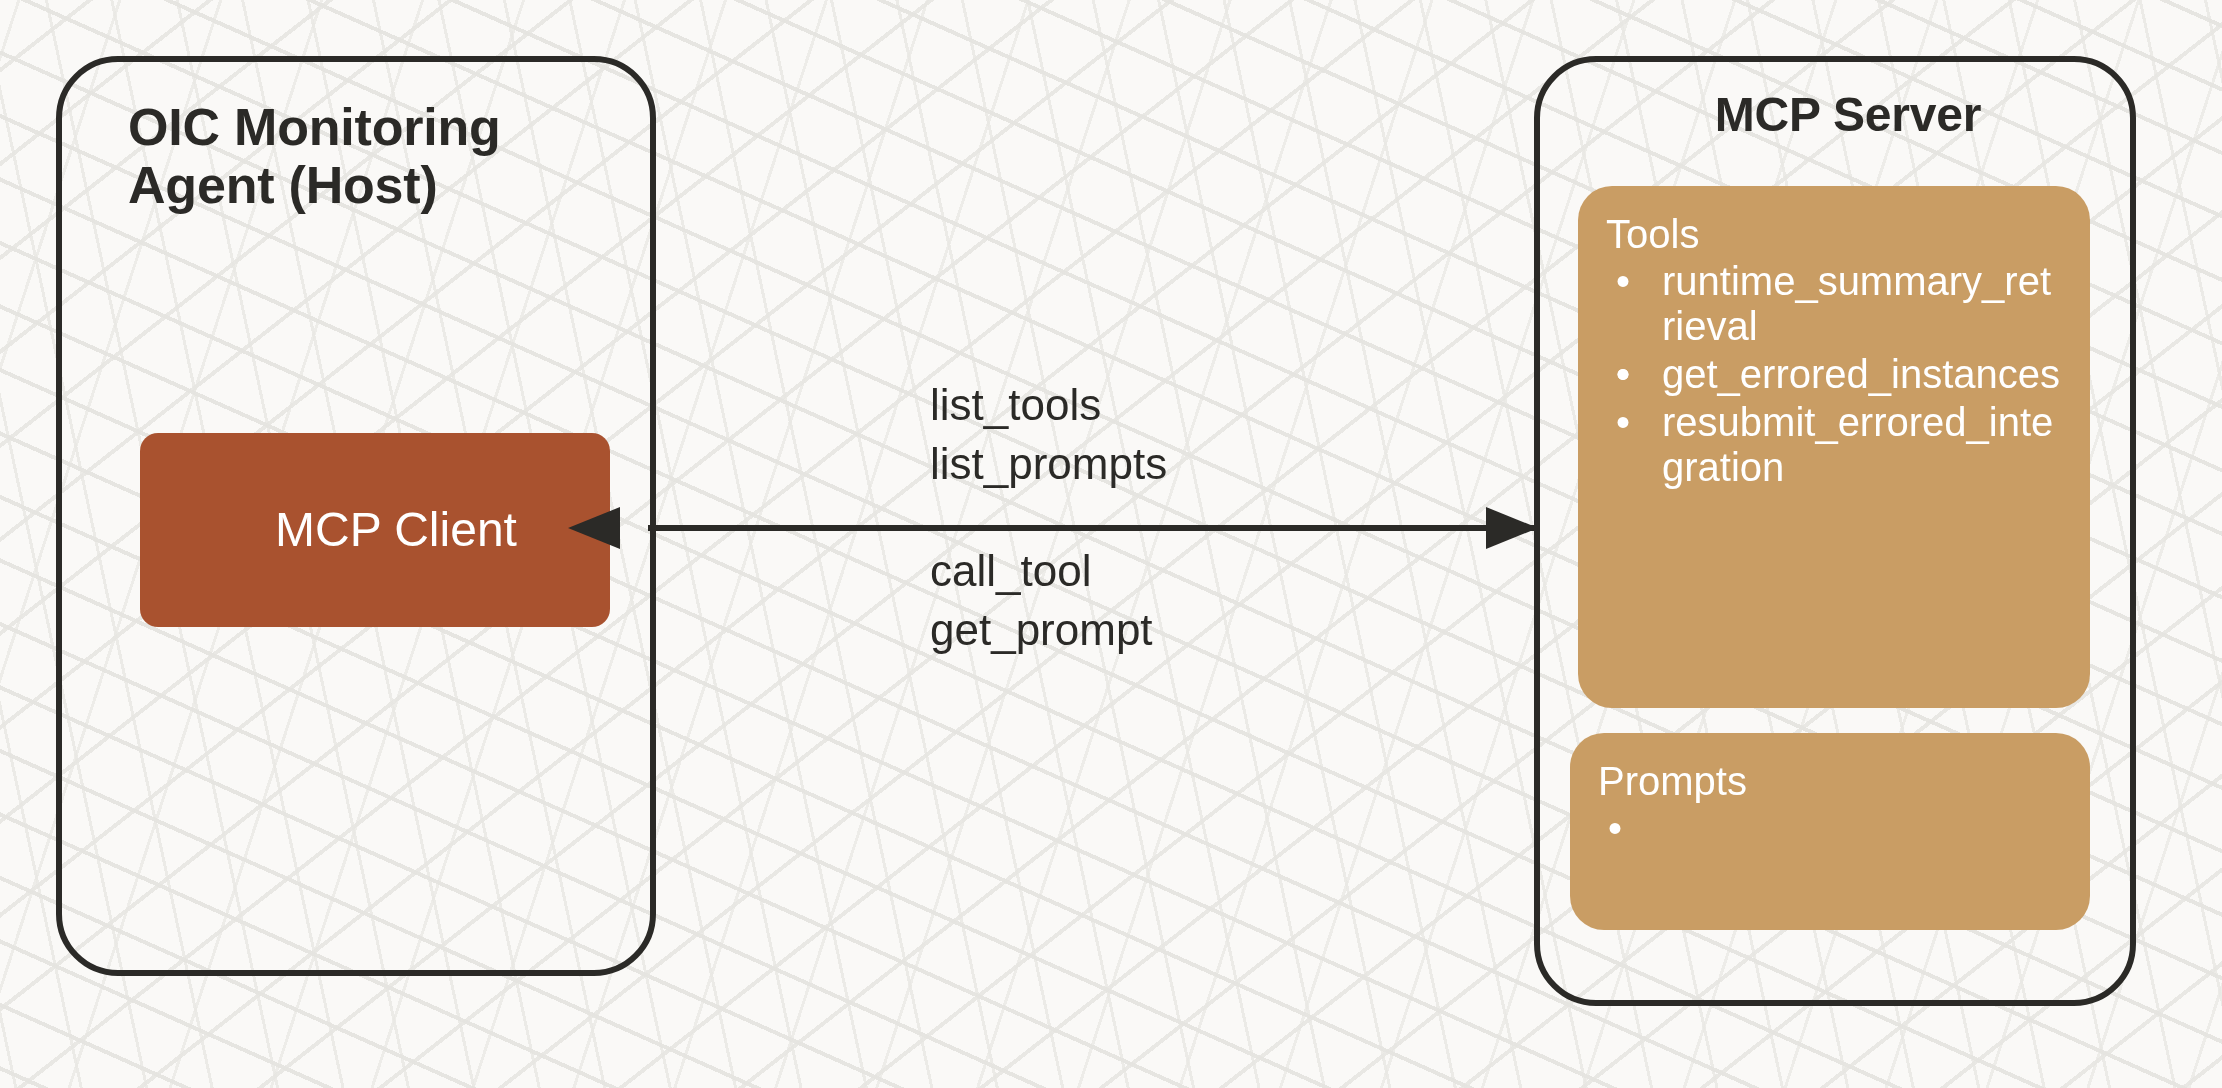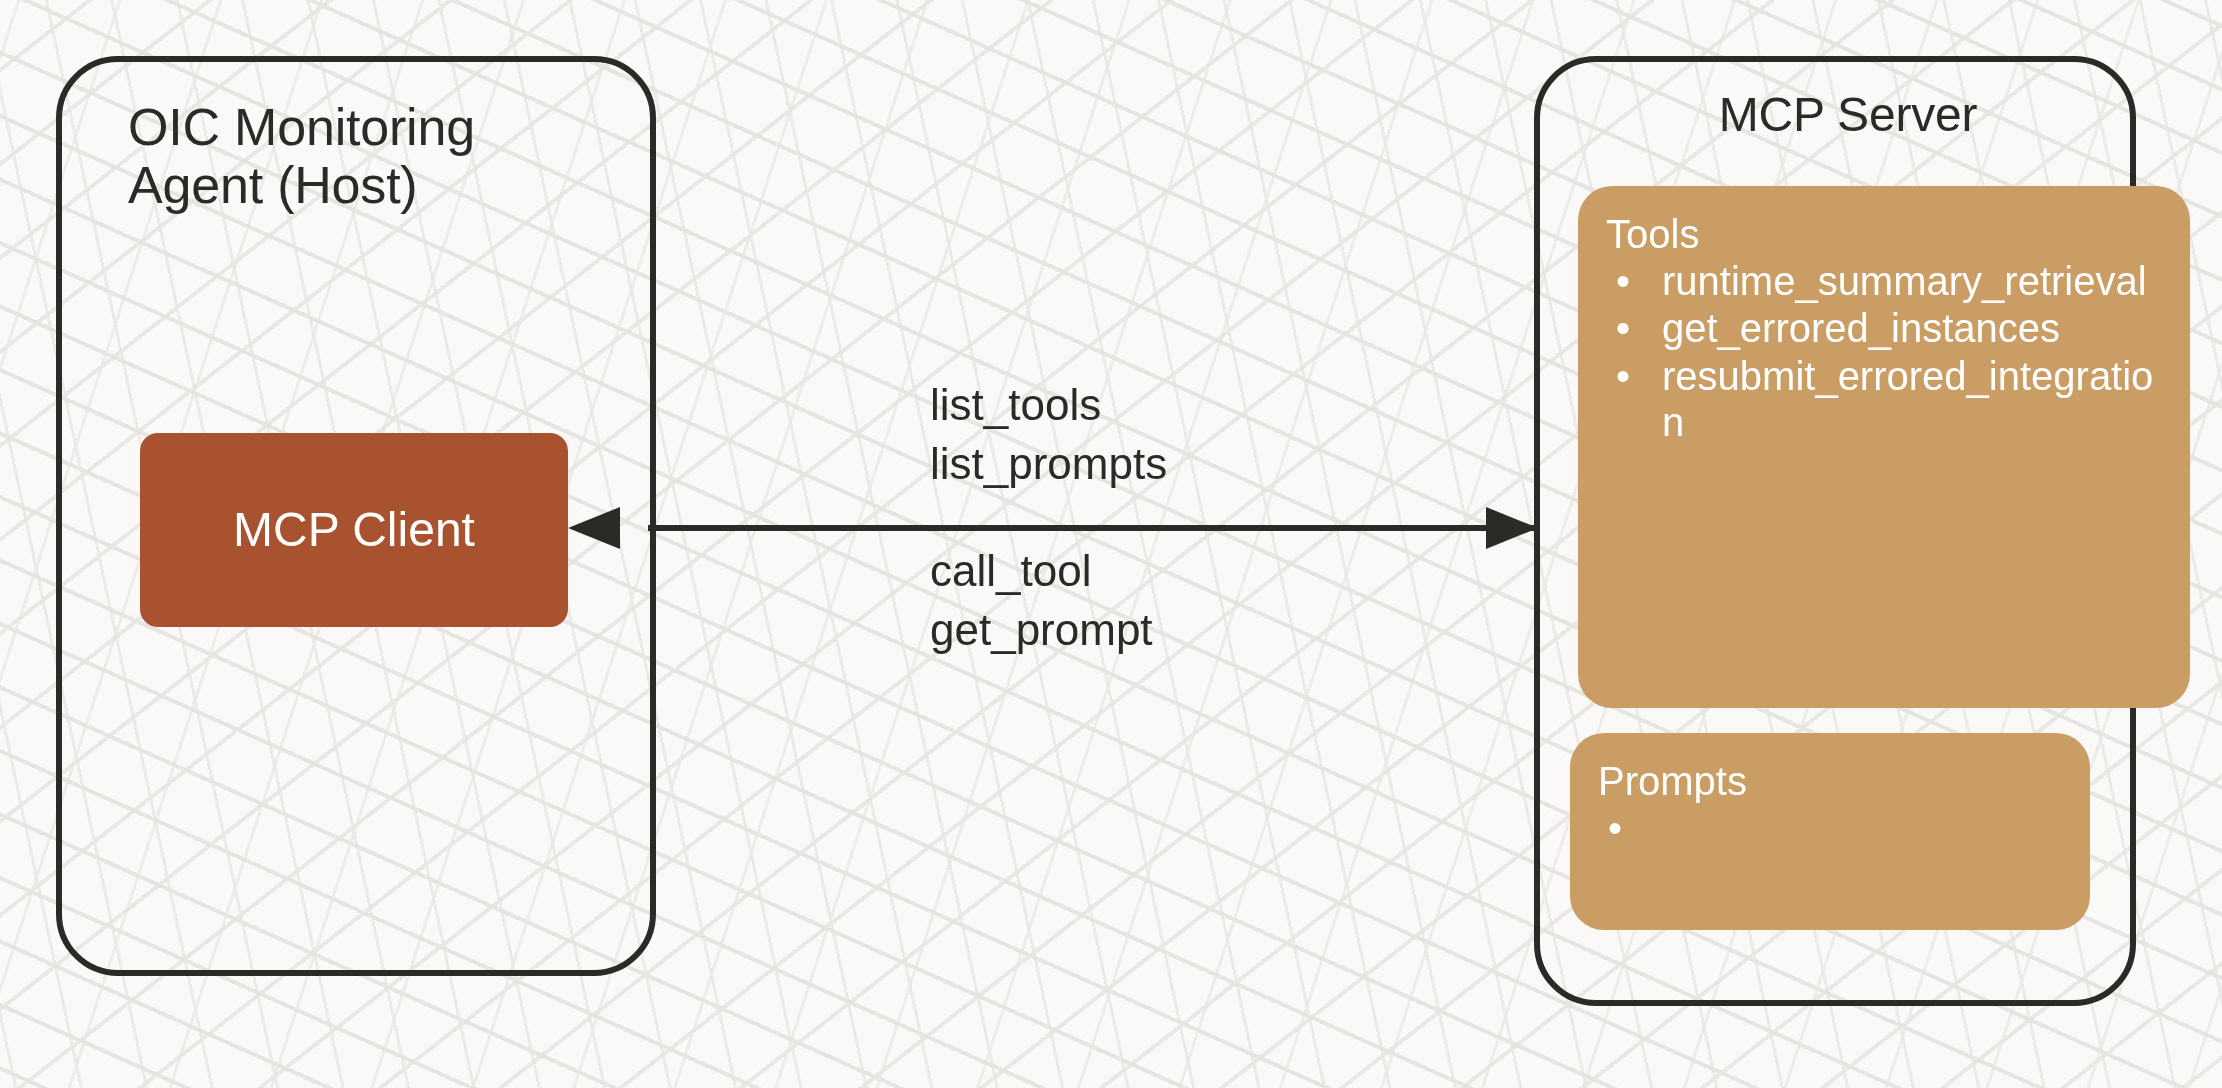--- a/index.html
+++ b/index.html
@@ -44,21 +44,21 @@
   }
   #server-panel {
     left: 1534px;
     top: 56px;
     width: 602px;
     height: 950px;
   }
 
   .panel-title {
     position: absolute;
-    font-weight: normal;
+    font-weight: bold;
     color: #2b2a27;
     line-height: 1.12;
     letter-spacing: -0.2px;
   }
   #host-title {
     left: 128px;
     top: 98px;
     width: 470px;
     font-size: 52px;
     text-align: left;
@@ -77,40 +77,41 @@
     position: absolute;
     left: 140px;
     top: 433px;
     width: 428px;
     height: 194px;
     background: #a9522f;
     border-radius: 18px;
     display: flex;
     align-items: center;
     justify-content: center;
+    padding-left: 42px;
   }
   #mcp-client-label {
     color: #ffffff;
     font-size: 48px;
     line-height: 1.1;
   }
 
   
   .cap-box {
     position: absolute;
     background: #c99d64;
     border-radius: 34px;
     box-sizing: border-box;
     padding: 26px 26px 22px 26px;
     color: #ffffff;
   }
   #tools-box {
     left: 1578px;
     top: 186px;
-    width: 612px;
+    width: 512px;
     height: 522px;
   }
   #prompts-box {
     left: 1570px;
     top: 733px;
     width: 520px;
     height: 197px;
   }
   .cap-heading {
     font-size: 40px;

